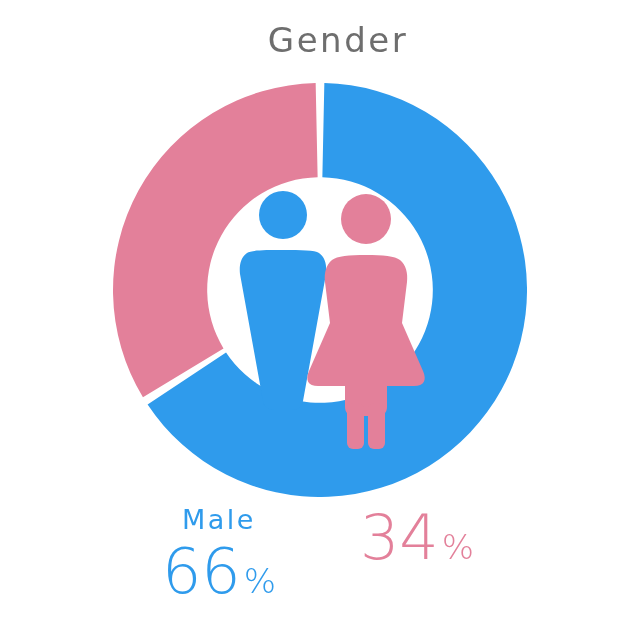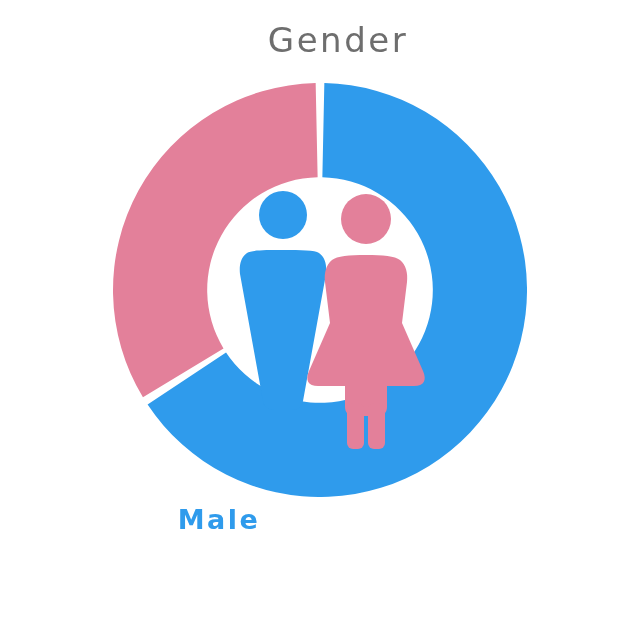--- a/index.html
+++ b/index.html
@@ -108,21 +108,21 @@
   .legend-pct {
     font-family: "DejaVu Sans", "Liberation Sans", sans-serif;
     font-size: 34px;
     font-weight: 300;
     vertical-align: baseline;
     margin-left: 3px;
   }
 
   .male .legend-label,
   .male .legend-number,
-  .male .legend-pct { color: #2f9bec; font-weight: bold; }
+  .male .legend-pct { color: #2f9bec; }
 
   .female .legend-label,
   .female .legend-number,
   .female .legend-pct { color: #e3809a; }
 </style>
 </head>
 <body>
 
 <div id="infographic">
 
@@ -175,20 +175,26 @@
         <rect x="234" y="320" width="17" height="46" rx="6"></rect>
         <rect x="255" y="320" width="17" height="46" rx="6"></rect>
       </g>
     </svg>
   </div>
 
   <div class="legend">
 
     <div class="legend-item male">
       <div class="legend-label">Male</div>
+      <div class="legend-value">
+        <span class="legend-number">66</span><span class="legend-pct">%</span>
+      </div>
     </div>
 
     <div class="legend-item female">
+      <div class="legend-value">
+        <span class="legend-number">34</span><span class="legend-pct">%</span>
+      </div>
     </div>
 
   </div>
 
 </div>
 
 </body></html>

